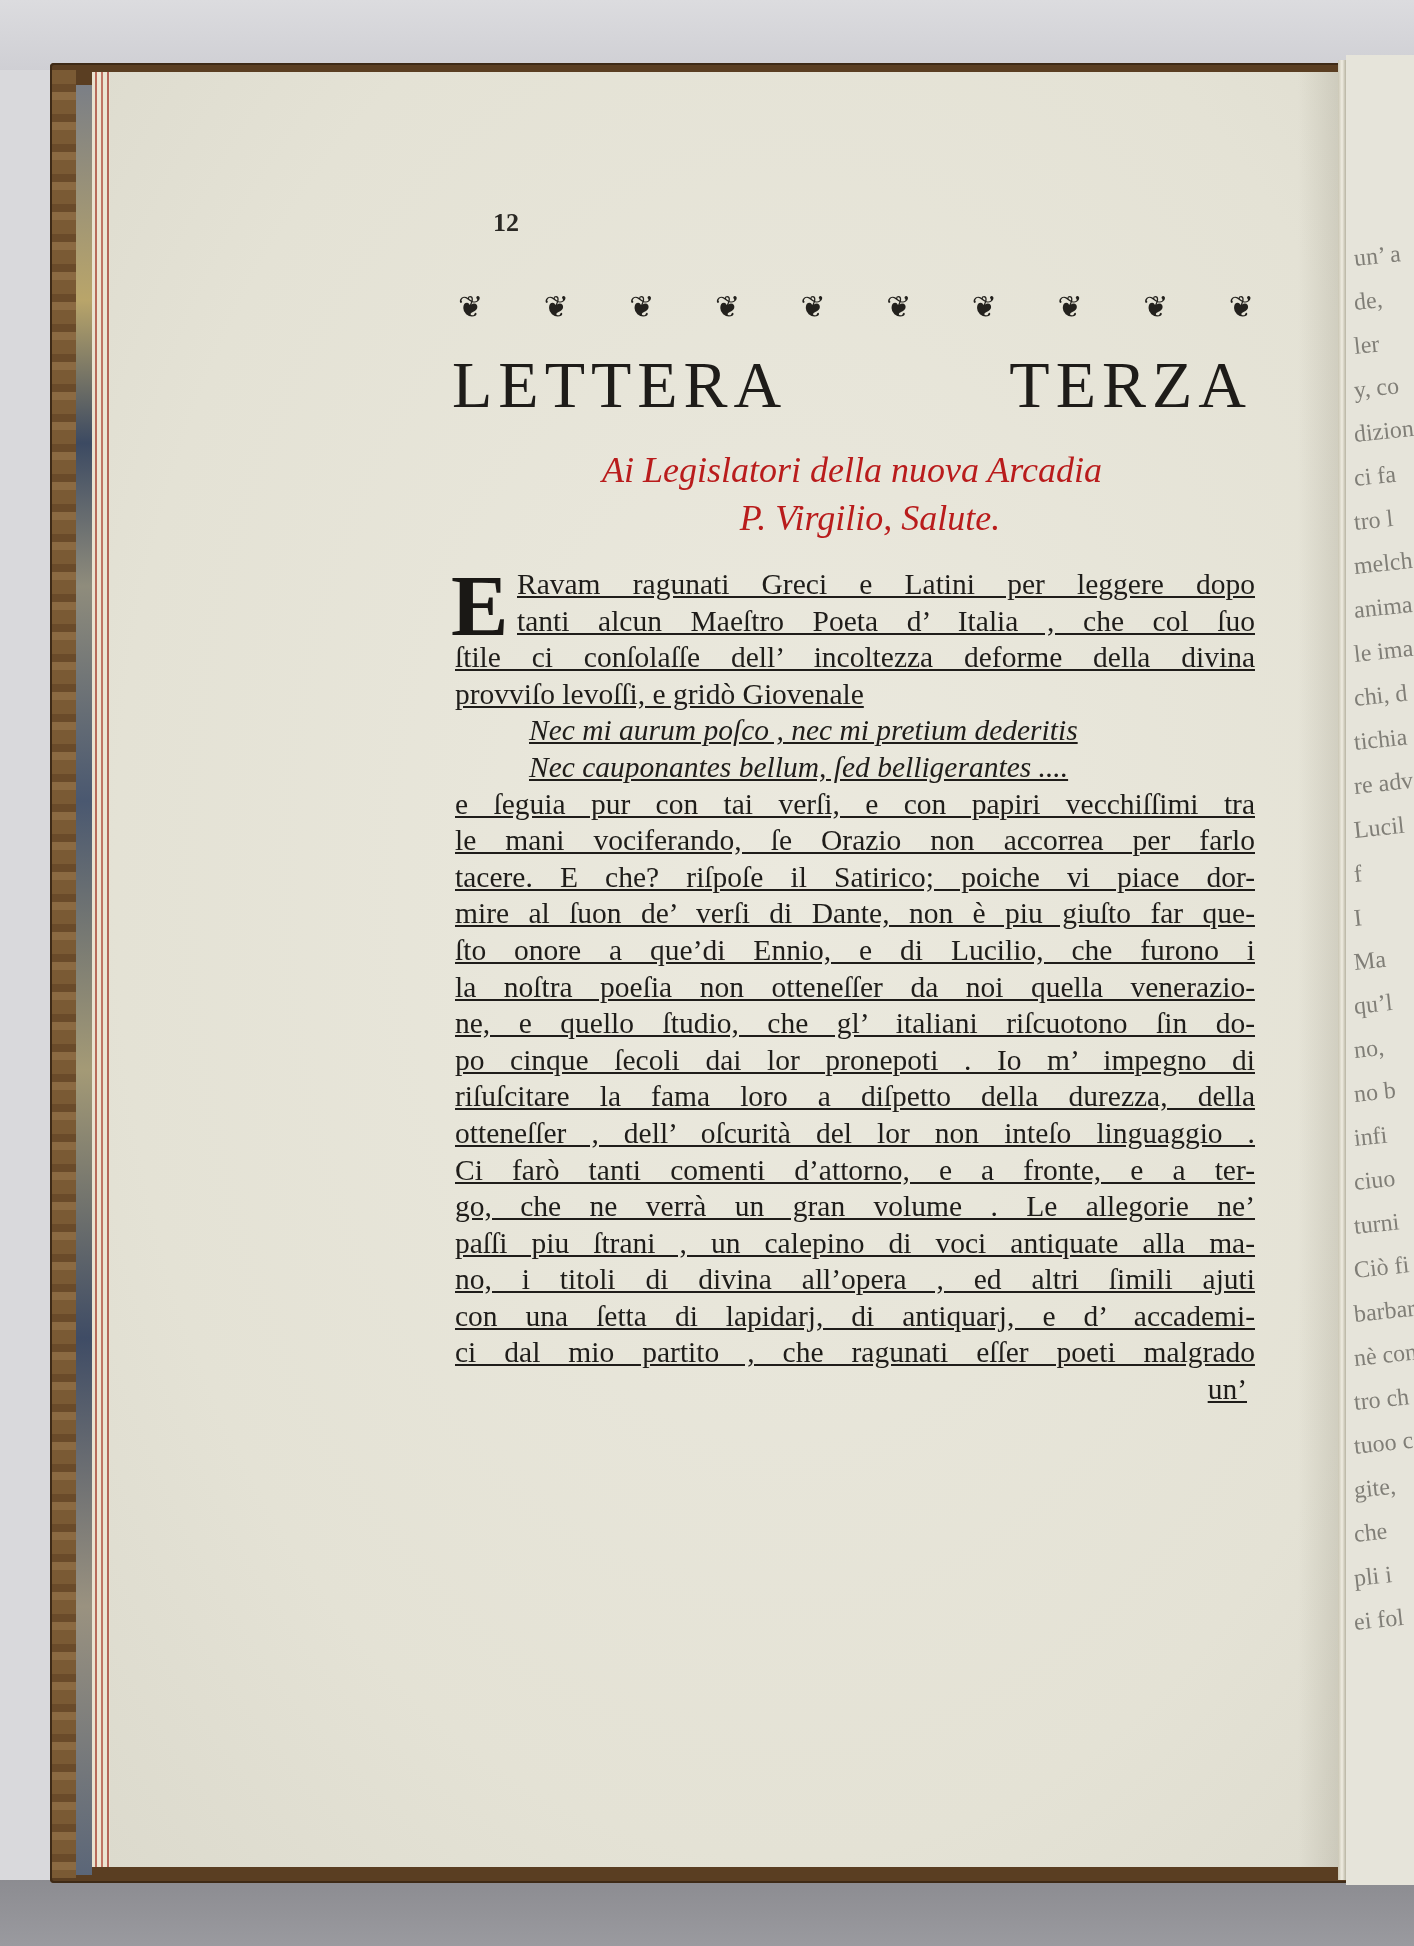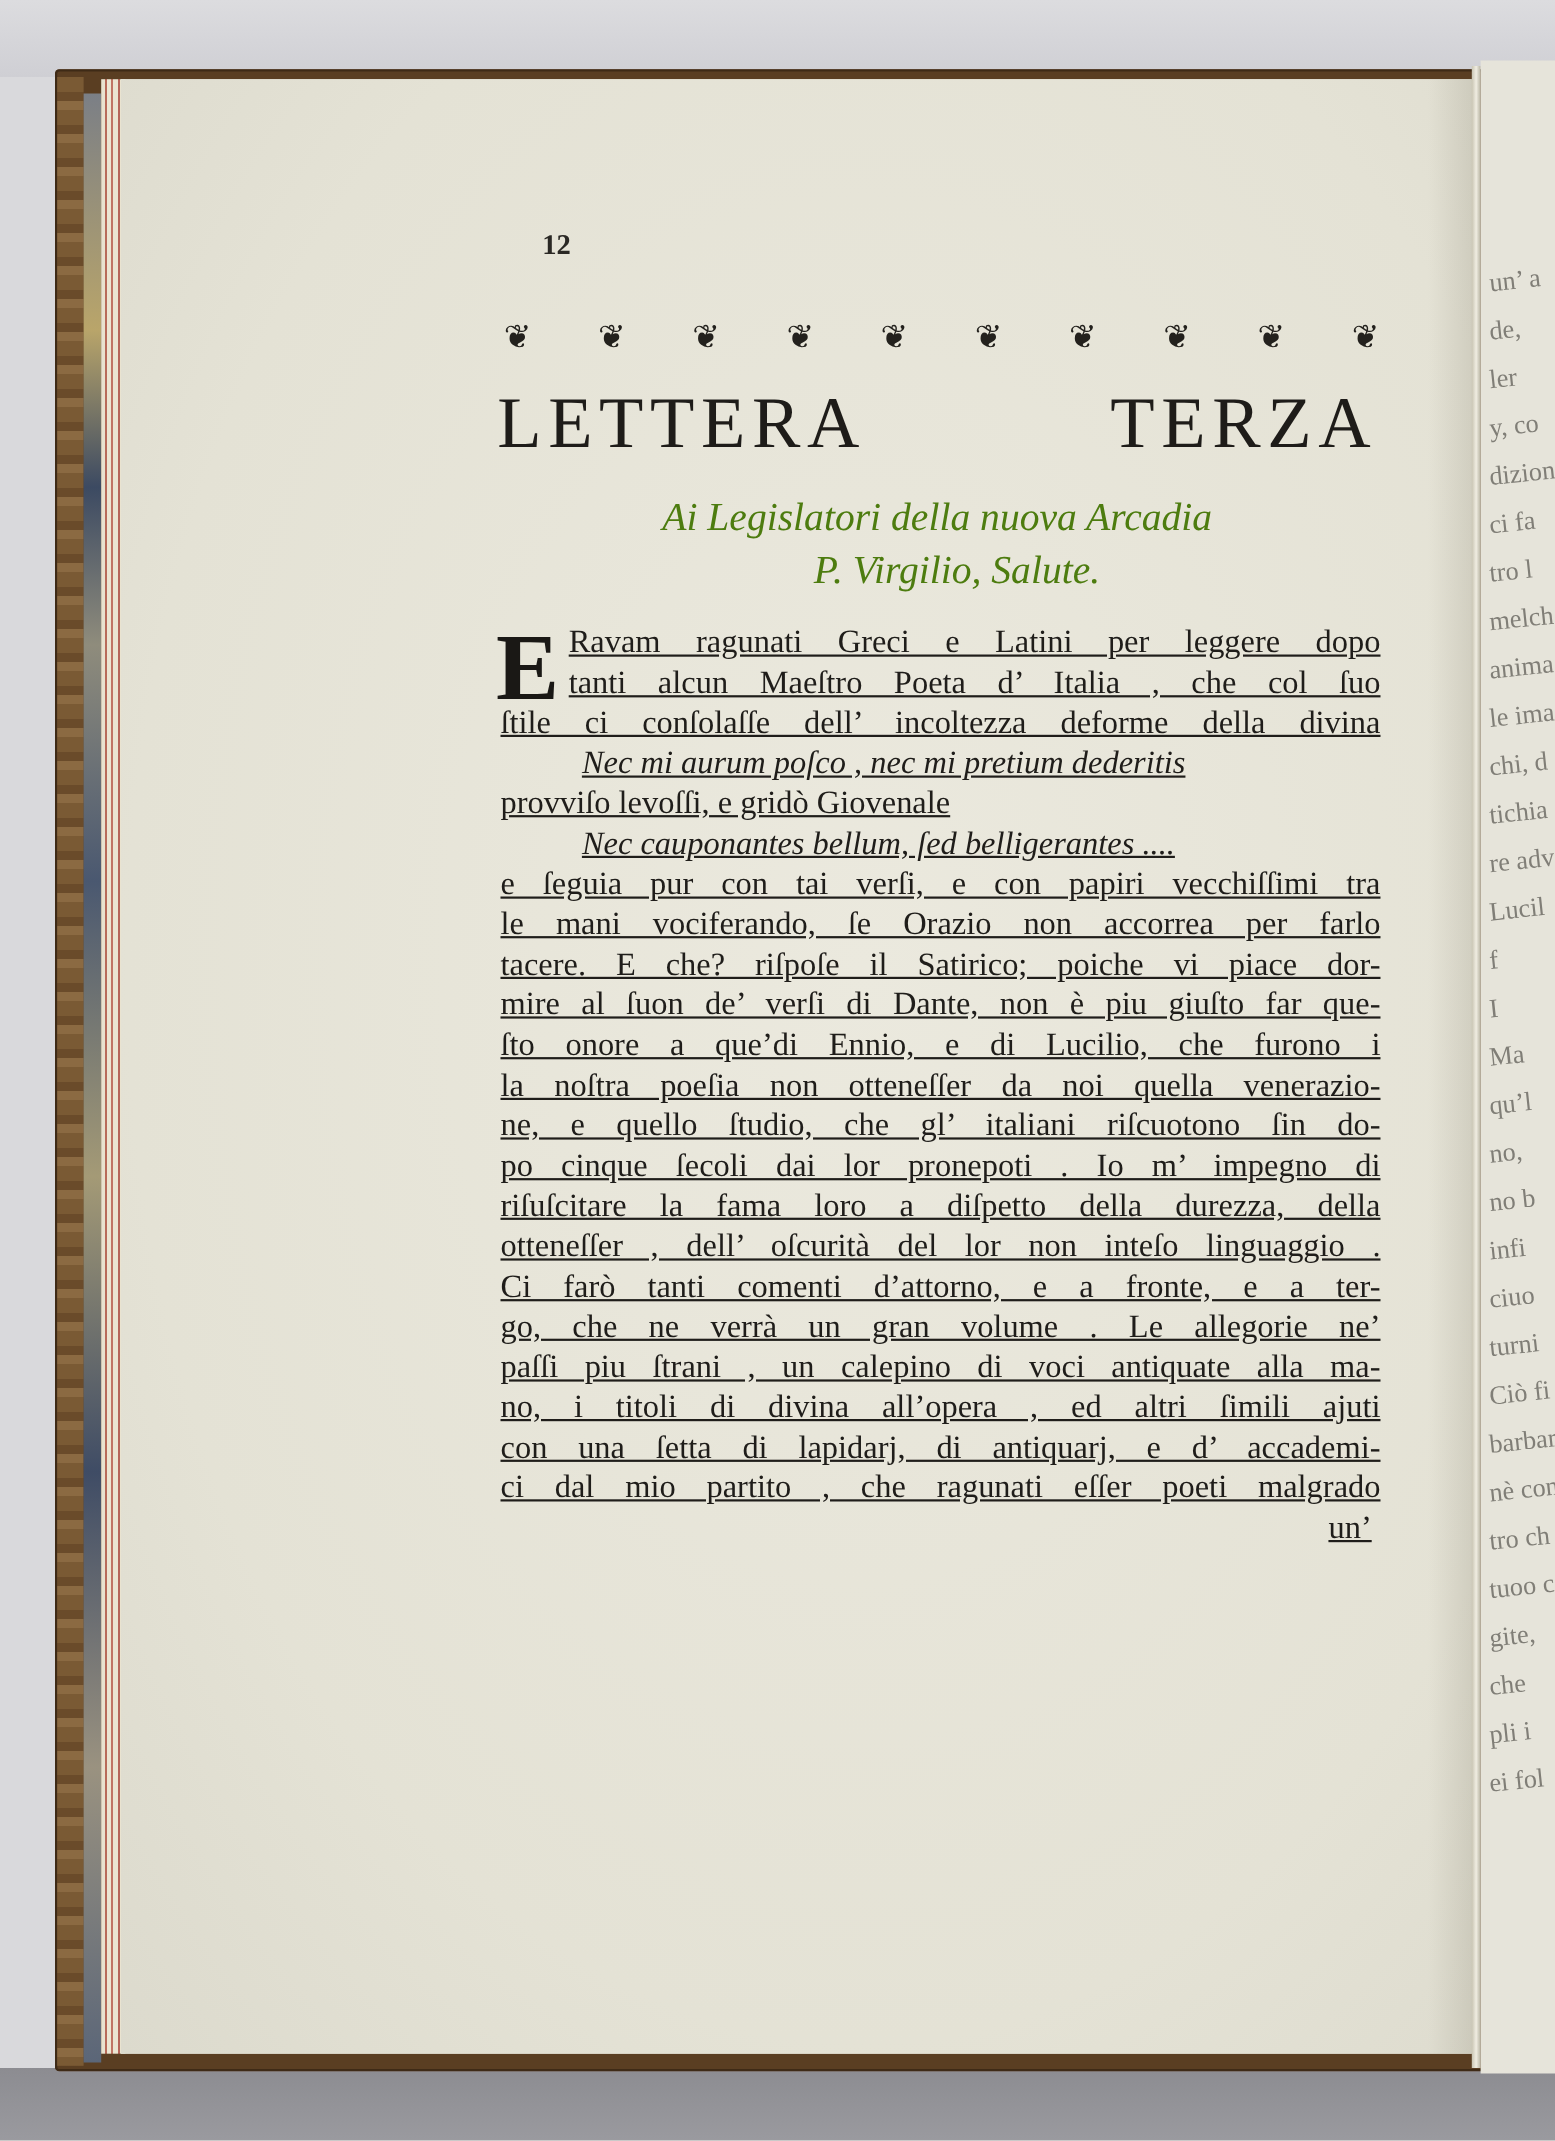--- a/index.html
+++ b/index.html
@@ -35,21 +35,21 @@
     .adjacent-line { position: absolute; left: 8px; font-size: 24px; color: #6f6d66;
       white-space: nowrap; transform: rotate(-6deg); transform-origin: left center; opacity: 0.85; }
 
     .page-number { position: absolute; left: 493px; top: 208px; font-size: 26px; font-weight: bold; color: #2a2824; }
     .ornament-row { position: absolute; left: 458px; top: 288px; width: 792px; height: 38px;
       display: flex; justify-content: space-between; align-items: center; }
     .ornament { font-size: 30px; color: #23211d; letter-spacing: -4px; line-height: 1; }
     .title { position: absolute; left: 452px; top: 352px; width: 800px; text-align: justify;
       text-align-last: justify; font-size: 66px; letter-spacing: 6px; color: #1e1c19; line-height: 1; }
     .subtitle { position: absolute; left: 452px; width: 800px; text-align: center;
-      font-style: italic; font-size: 36px; color: #4d7c0f; line-height: 1; }
+      font-style: italic; font-size: 36px; color: #b91c1c; line-height: 1; }
     .sub1 { top: 452px; }
     .sub2 { top: 500px; left: 470px; }
 
     .body-text { position: absolute; left: 455px; top: 566px; width: 800px;
       font-size: 29.5px; line-height: 36.6px; color: #1f1d1a; }
     .line { display: block; white-space: nowrap; text-align: justify; text-align-last: justify; height: 36.6px; text-decoration: underline; }
     .line.indent-drop { padding-left: 62px; }
     .line.verse { font-style: italic; padding-left: 74px; text-align: left; text-align-last: left; }
     .line.last { text-align: left; text-align-last: left; }
     .line.catchword { text-align: right; text-align-last: right; padding-right: 8px; }
@@ -124,22 +124,22 @@
 
 <div class="title">LETTERA TERZA</div>
 <div class="subtitle sub1">Ai Legislatori della nuova Arcadia</div>
 <div class="subtitle sub2">P. Virgilio, Salute.</div>
 
 <div class="body-text" id="body">
   <span class="drop-cap">E</span>
 <span class="line indent-drop">Ravam ragunati Greci e Latini per leggere dopo</span>
     <span class="line indent-drop">tanti alcun Maeſtro Poeta d’ Italia , che col ſuo</span>
     <span class="line">ſtile ci conſolaſſe dell’ incoltezza deforme della divina</span>
+    <span class="line last">provviſo levoſſi, e gridò Giovenale</span>
     <span class="line verse">Nec mi aurum poſco , nec mi pretium dederitis</span>
-    <span class="line last">provviſo levoſſi, e gridò Giovenale</span>
     <span class="line verse">Nec cauponantes bellum, ſed belligerantes ....</span>
     <span class="line">e ſeguia pur con tai verſi, e con papiri vecchiſſimi tra</span>
     <span class="line">le mani vociferando, ſe Orazio non accorrea per farlo</span>
     <span class="line">tacere. E che? riſpoſe il Satirico; poiche vi piace dor-</span>
     <span class="line">mire al ſuon de’ verſi di Dante, non è piu giuſto far que-</span>
     <span class="line">ſto onore a que’di Ennio, e di Lucilio, che furono i</span>
     <span class="line">la noſtra poeſia non otteneſſer da noi quella venerazio-</span>
     <span class="line">ne, e quello ſtudio, che gl’ italiani riſcuotono ſin do-</span>
     <span class="line">po cinque ſecoli dai lor pronepoti . Io m’ impegno di</span>
     <span class="line">riſuſcitare la fama loro a diſpetto della durezza, della</span>

